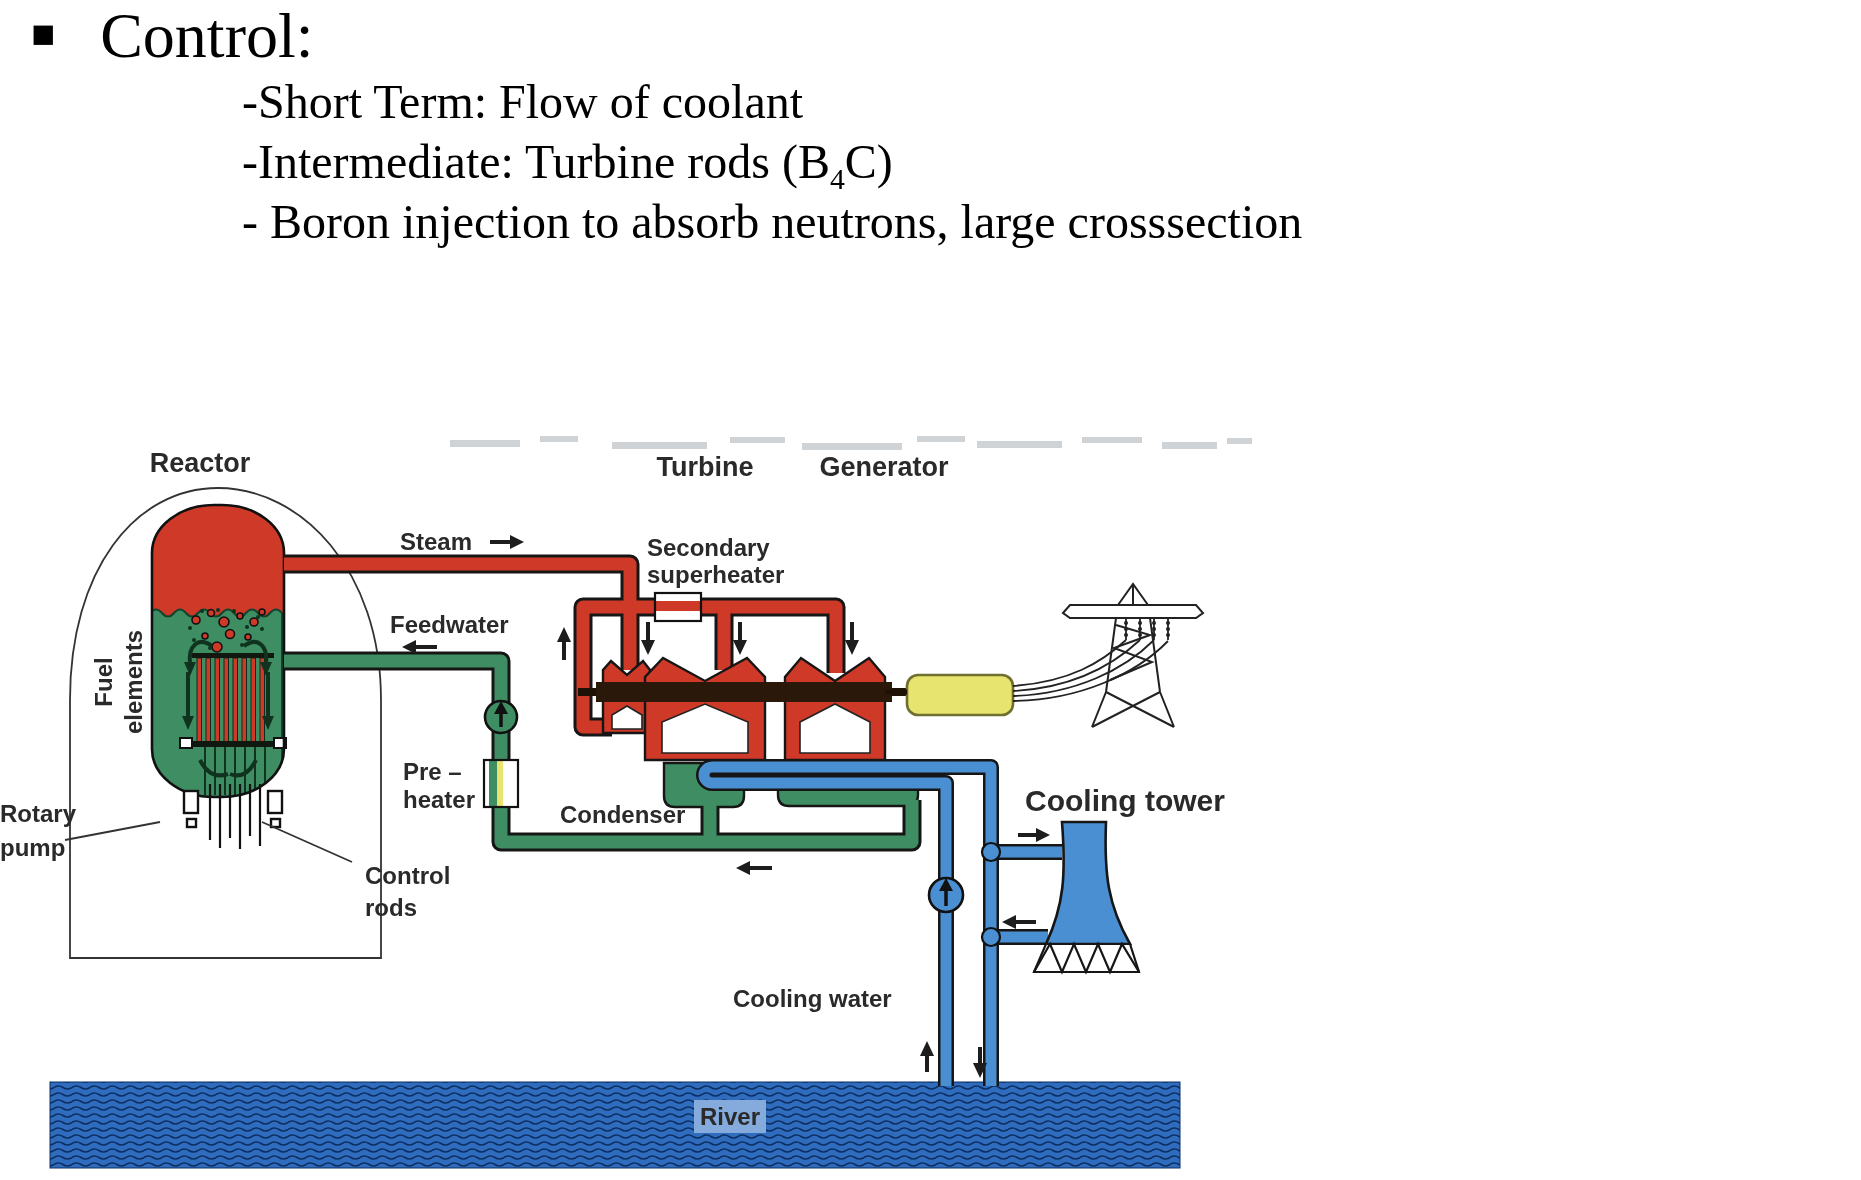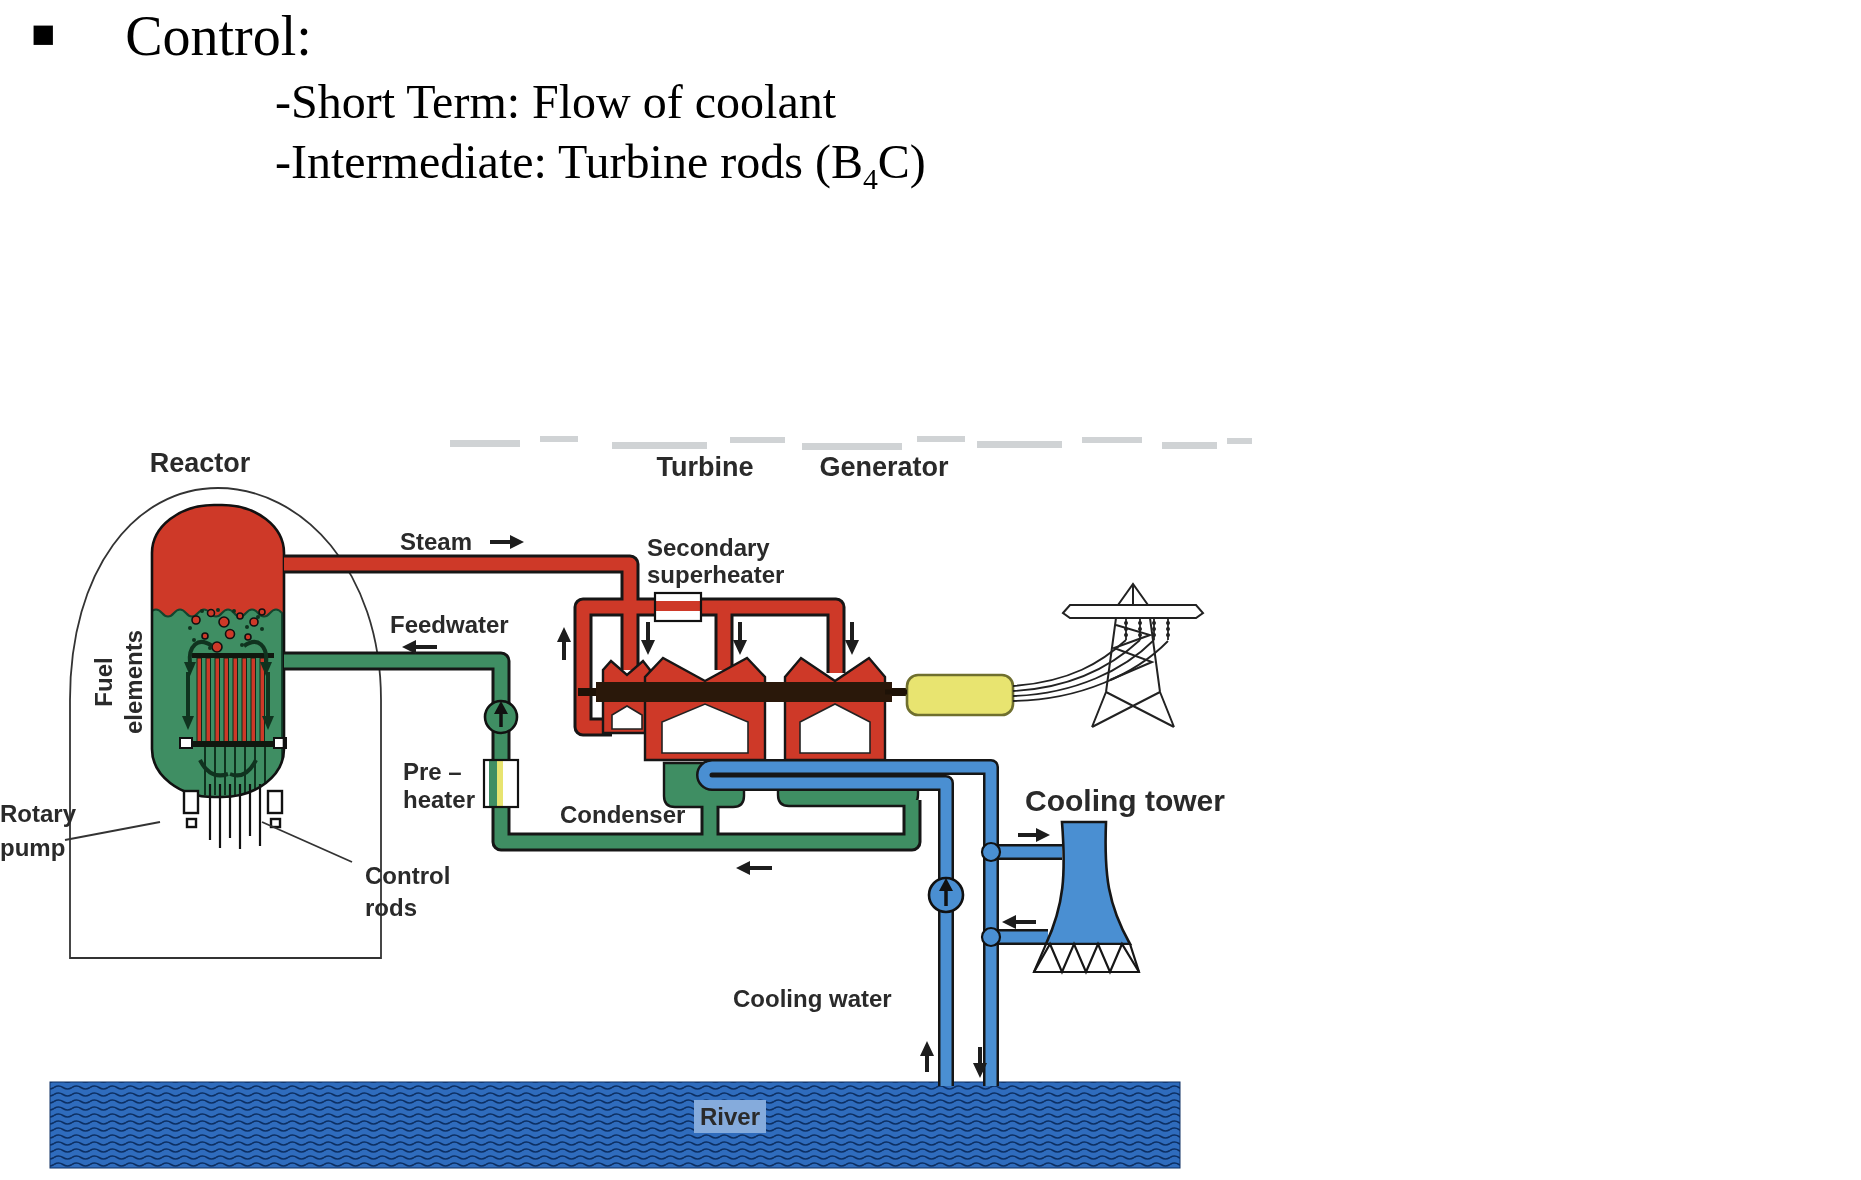--- a/index.html
+++ b/index.html
@@ -7,22 +7,22 @@
     --river:#2f6cbd; --riverline:#0c2f63; --lightblue:#85abdc;
     --yellow:#e8e470; --yellowedge:#6f6f2e; --shaft:#2a180a;
     --label:#2a2a2a; --outline:#161616;
   }
   html,body{margin:0;padding:0;background:#ffffff;}
   body{width:1861px;height:1180px;position:relative;overflow:hidden;
        font-family:"Liberation Serif", serif;}
   
   .slide-head{position:absolute;left:31px;top:8px;display:flex;align-items:flex-start;}
   .bullet{font-size:40px;line-height:48px;color:#000;margin-top:2px;}
-  .head-label{font-size:56px;color:#000;margin-left:70px;line-height:56px;}
-  .slide-lines{position:absolute;left:242px;top:72px;font-size:48px;color:#000;line-height:60px;white-space:nowrap;margin-left:33px;}
+  .head-label{font-size:64px;color:#000;margin-left:45px;line-height:56px;}
+  .slide-lines{position:absolute;left:242px;top:72px;font-size:48px;color:#000;line-height:60px;white-space:nowrap;}
   .slide-lines sub{font-size:0.62em;line-height:0;}
   
   .diagram{position:absolute;left:0;top:370px;}
   text{font-family:"Liberation Sans", sans-serif;fill:var(--label);}
   .lbl{font-weight:bold;font-size:24px;}
   .lbl-big{font-weight:bold;font-size:27px;}
   .lbl-huge{font-weight:bold;font-size:30px;}
   .pipe-o{fill:none;stroke:var(--outline);stroke-linejoin:round;stroke-linecap:butt;}
   .pipe-r{fill:none;stroke:var(--red);stroke-linejoin:round;stroke-linecap:butt;}
   .pipe-g{fill:none;stroke:var(--green);stroke-linejoin:round;stroke-linecap:butt;}
@@ -35,20 +35,21 @@
 </head>
 <body>
 
 <div class="slide-head">
   <span class="bullet">■</span>
   <span class="head-label">Control:</span>
 </div>
 <div class="slide-lines">
   <div><span>-Short Term: Flow of coolant</span></div>
   <div><span>-Intermediate: Turbine rods (B</span><sub>4</sub><span>C)</span></div>
+  <div><span>- Boron injection to absorb neutrons, large crosssection</span></div>
 </div>
 
 <svg class="diagram" width="1270" height="810" viewBox="0 0 1270 810" xmlns="http://www.w3.org/2000/svg">
 
   <defs>
     <pattern id="waves" width="18" height="7" patternUnits="userSpaceOnUse">
       <rect width="18" height="7" fill="var(--river)"></rect>
       <path d="M0,3.5 q4.5,-3 9,0 t9,0" stroke="var(--riverline)" stroke-width="1.7" fill="none"></path>
     </pattern>
   </defs>

